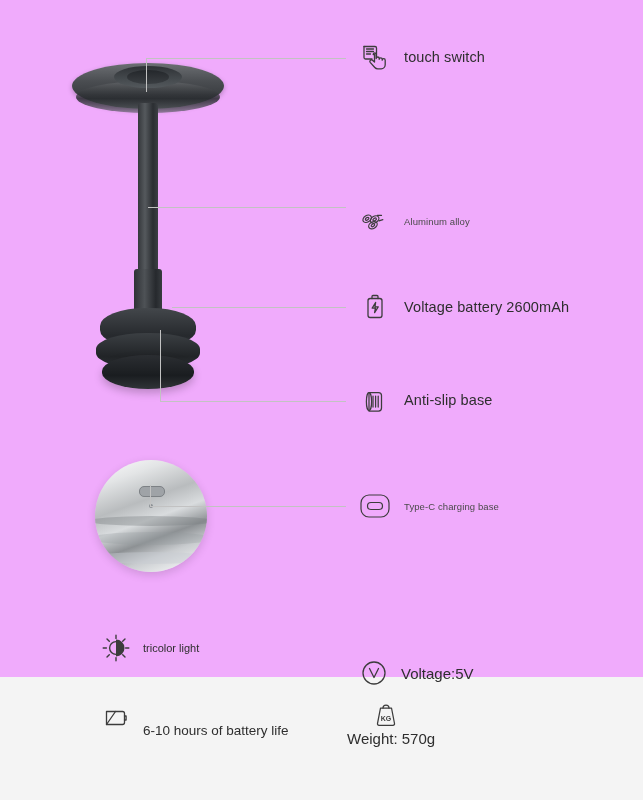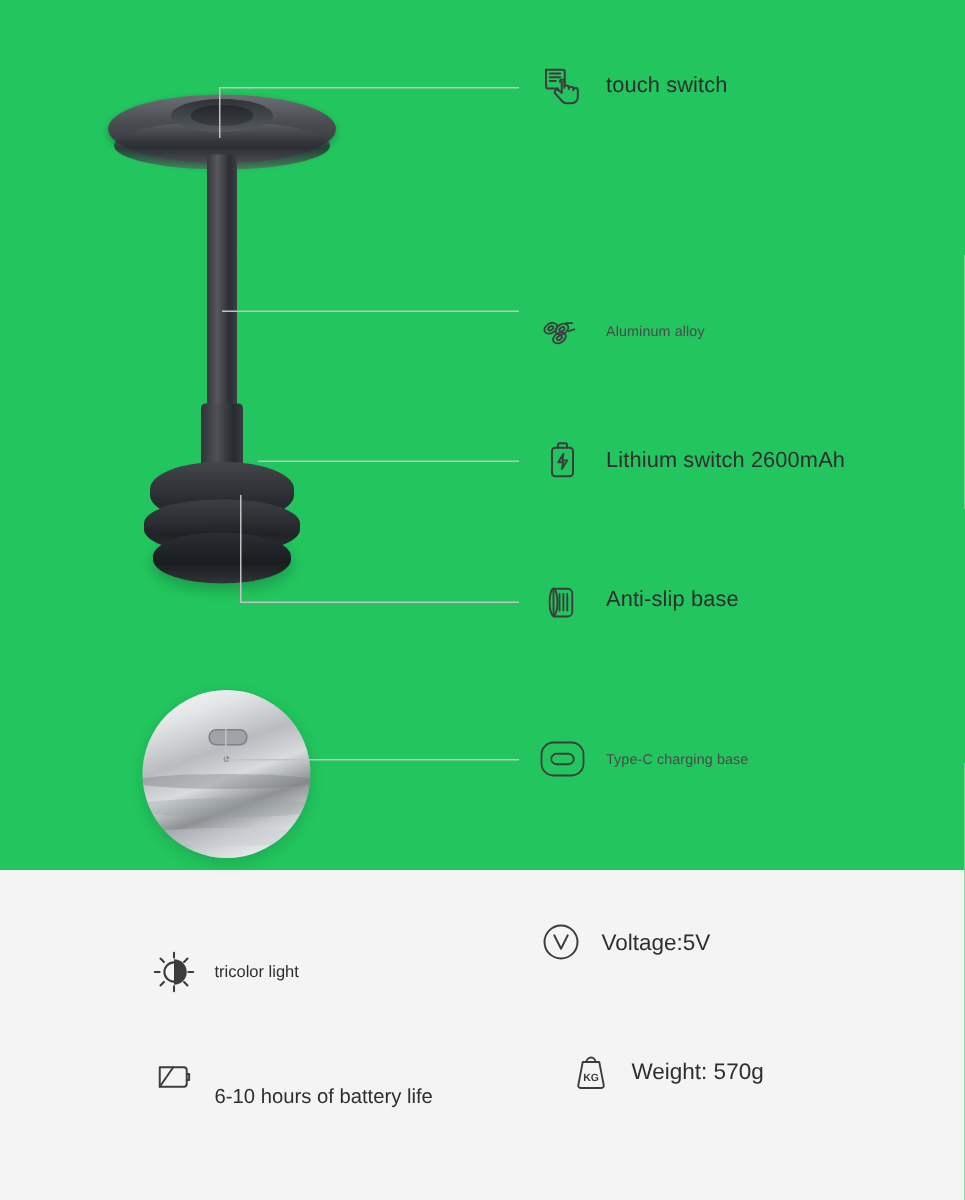--- a/index.html
+++ b/index.html
@@ -9,22 +9,22 @@
   body {
     width: 643px;
     height: 800px;
     background: #f4f4f4;
     font-family: "Liberation Sans", sans-serif;
     overflow: hidden;
   }
   .page {
     position: relative;
     width: 643px;
-    height: 580px;
-    background: #22c55e;
+    height: 677px;
+    background: #f0abfc;
   }
 
   
   .lamp {
     position: absolute;
     left: 72px;
     top: 55px;
     width: 160px;
     height: 345px;
   }
@@ -303,21 +303,21 @@
   </div>
 
   <div class="callout" style="left:358px; top:290px;">
     <span class="ico">
       <svg width="30" height="30" viewBox="0 0 30 30" fill="none" stroke="#3c3c3c" stroke-width="1.3" stroke-linecap="round" stroke-linejoin="round">
         <rect x="8" y="6.5" width="14" height="19" rx="2.2"></rect>
         <path d="M12 6.5 v-2 a1 1 0 0 1 1-1 h4 a1 1 0 0 1 1 1 v2"></path>
         <path d="M15.6 10.5 l-3.4 5.6 h3.2 l-0.8 4.6 3.6-5.8 h-3.2 z"></path>
       </svg>
     </span>
-    <span class="label">Lithium switch 2600mAh</span>
+    <span class="label">Voltage battery 2600mAh</span>
   </div>
 
   <div class="callout" style="left:358px; top:383px;">
     <span class="ico">
       <svg width="30" height="30" viewBox="0 0 30 30" fill="none" stroke="#3c3c3c" stroke-width="1.25" stroke-linecap="round" stroke-linejoin="round">
         <path d="M9 7.5 h9.5 a3 3 0 0 1 3 3 v12.5 a3 3 0 0 1-3 3 H9 z"></path>
         <ellipse cx="9" cy="16.5" rx="2.6" ry="9"></ellipse>
         <path d="M13 11 v11 M15.6 11 v11 M18.2 11 v11"></path>
       </svg>
     </span>
@@ -339,42 +339,42 @@
       <svg width="30" height="30" viewBox="0 0 30 30" fill="none" stroke="#3c3c3c" stroke-width="1.4" stroke-linecap="round">
         <path d="M15 6.5 a8.5 8.5 0 0 1 0 17 z" fill="#3c3c3c" stroke="none"></path>
         <circle cx="15" cy="15" r="6.4"></circle>
         <path d="M15 2.2 v3.2 M15 24.6 v3.2 M2.2 15 h3.2 M24.6 15 h3.2
                  M6 6 l2.3 2.3 M21.7 21.7 l2.3 2.3 M24 6 l-2.3 2.3 M8.3 21.7 L6 24"></path>
       </svg>
     </span>
     <span class="label sm">tricolor light</span>
   </div>
 
-  <div class="spec" style="left:358px; top:612px;">
+  <div class="spec" style="left:358px; top:657px;">
     <span class="ico">
       <svg width="30" height="30" viewBox="0 0 30 30" fill="none" stroke="#3c3c3c" stroke-width="1.3" stroke-linecap="round" stroke-linejoin="round">
         <circle cx="15" cy="15" r="11"></circle>
         <path d="M10.5 10.5 L15 19.5 L19.5 10.5"></path>
       </svg>
     </span>
     <span class="label lg">Voltage:5V</span>
   </div>
 
   <div class="spec" style="left:100px; top:698px;">
     <span class="ico">
       <svg width="30" height="30" viewBox="0 0 30 30" fill="none" stroke="#3c3c3c" stroke-width="1.3" stroke-linecap="round" stroke-linejoin="round">
         <path d="M5.5 8.5 h16 a2 2 0 0 1 2 2 v9 a2 2 0 0 1-2 2 h-16 z"></path>
         <path d="M23.5 13 h1.6 v4 h-1.6"></path>
         <path d="M5.5 21.5 L14.5 8.5"></path>
       </svg>
     </span>
     <span class="label md">6-10 hours of battery life</span>
   </div>
 
-  <div class="spec" style="left:378px; top:698px;">
+  <div class="spec" style="left:336px; top:698px;flex-direction:column;">
     <span class="ico">
       <svg width="30" height="30" viewBox="0 0 30 30" fill="none" stroke="#3c3c3c" stroke-width="1.25" stroke-linecap="round" stroke-linejoin="round">
         <path d="M9.5 9 h11 l3 15.5 a1.5 1.5 0 0 1-1.5 1.8 H8 a1.5 1.5 0 0 1-1.5-1.8 z"></path>
         <path d="M12 9 a3 3 0 0 1 6 0"></path>
         <text x="15" y="21.5" font-family="Liberation Sans, sans-serif" font-size="7" font-weight="bold" fill="#3c3c3c" stroke="none" text-anchor="middle">KG</text>
       </svg>
     </span>
     <span class="label lg">Weight: 570g</span>
   </div>
 

